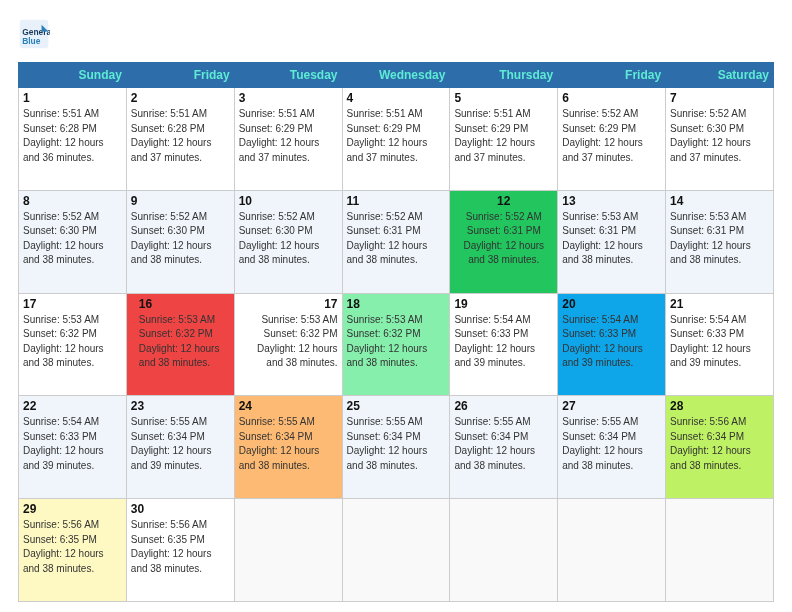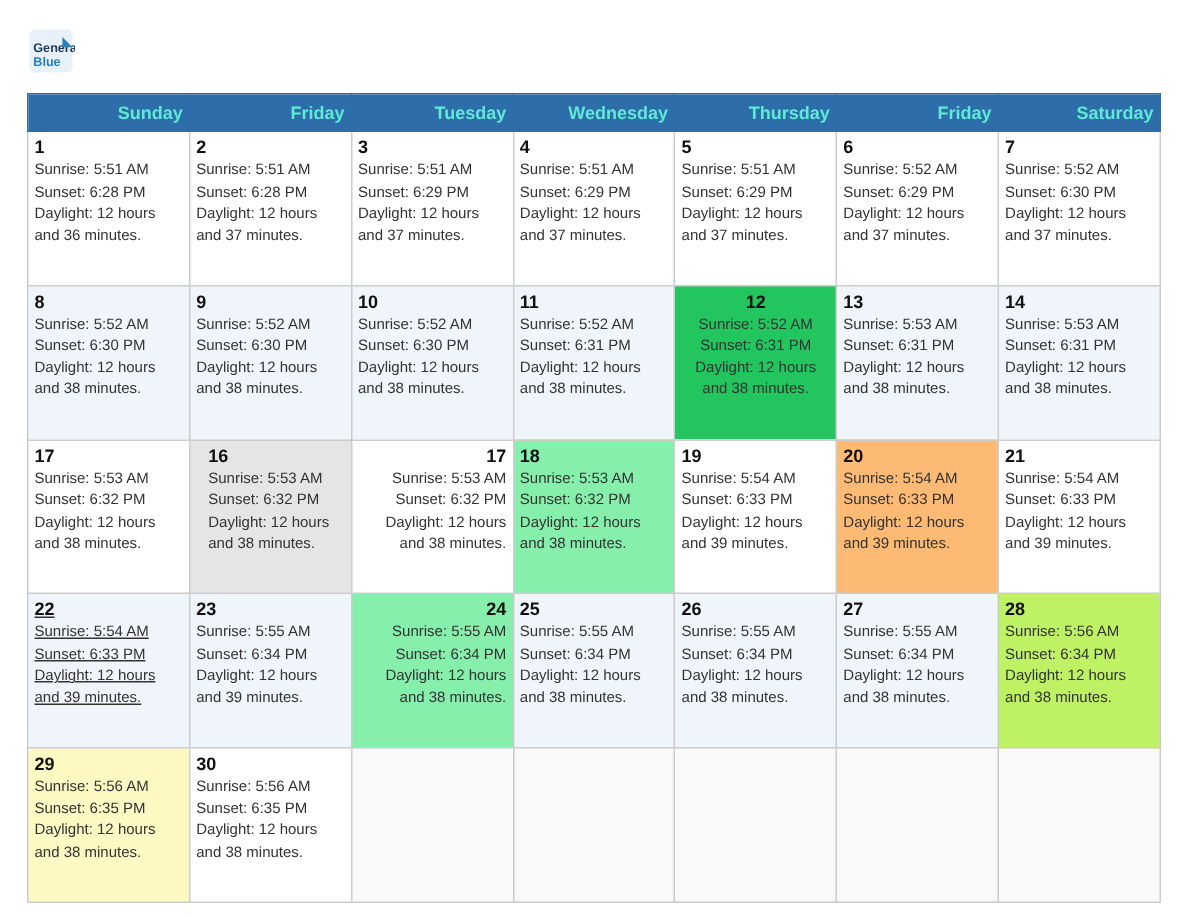--- a/index.html
+++ b/index.html
@@ -194,55 +194,55 @@
           <td style="background: rgb(240, 245, 251);">
             <span class="day-num">14</span>
 <div class="day-info">Sunrise: 5:53 AM<br>Sunset: 6:31 PM<br>Daylight: 12 hours and 38 minutes.</div>
           </td>
         </tr>
         <tr>
           <td style="background: rgb(255, 255, 255);">
             <span class="day-num">17</span>
 <div class="day-info">Sunrise: 5:53 AM<br>Sunset: 6:32 PM<br>Daylight: 12 hours and 38 minutes.</div>
           </td>
-          <td style="background: #e5e5e5; padding-left: 12px;">
+          <td style="background: #ef4444; padding-left: 12px;">
             <span class="day-num">16</span>
 <div class="day-info">Sunrise: 5:53 AM<br>Sunset: 6:32 PM<br>Daylight: 12 hours and 38 minutes.</div>
           </td>
           <td style="background: rgb(255, 255, 255); text-align: right;">
             <span class="day-num">17</span>
 <div class="day-info">Sunrise: 5:53 AM<br>Sunset: 6:32 PM<br>Daylight: 12 hours and 38 minutes.</div>
           </td>
           <td style="background: #86efac;">
             <span class="day-num">18</span>
 <div class="day-info">Sunrise: 5:53 AM<br>Sunset: 6:32 PM<br>Daylight: 12 hours and 38 minutes.</div>
           </td>
           <td style="background: rgb(255, 255, 255);">
             <span class="day-num">19</span>
 <div class="day-info">Sunrise: 5:54 AM<br>Sunset: 6:33 PM<br>Daylight: 12 hours and 39 minutes.</div>
           </td>
-          <td style="background: #fdba74;">
+          <td style="background: #0ea5e9;">
             <span class="day-num">20</span>
 <div class="day-info">Sunrise: 5:54 AM<br>Sunset: 6:33 PM<br>Daylight: 12 hours and 39 minutes.</div>
           </td>
           <td style="background: rgb(255, 255, 255);">
             <span class="day-num">21</span>
 <div class="day-info">Sunrise: 5:54 AM<br>Sunset: 6:33 PM<br>Daylight: 12 hours and 39 minutes.</div>
           </td>
         </tr>
         <tr>
-          <td style="background: rgb(240, 245, 251); text-decoration: underline;">
+          <td style="background: rgb(240, 245, 251);">
             <span class="day-num">22</span>
 <div class="day-info">Sunrise: 5:54 AM<br>Sunset: 6:33 PM<br>Daylight: 12 hours and 39 minutes.</div>
           </td>
           <td style="background: rgb(240, 245, 251);">
             <span class="day-num">23</span>
 <div class="day-info">Sunrise: 5:55 AM<br>Sunset: 6:34 PM<br>Daylight: 12 hours and 39 minutes.</div>
           </td>
-          <td style="background: #86efac; text-align: right;">
+          <td style="background: #fdba74;">
             <span class="day-num">24</span>
 <div class="day-info">Sunrise: 5:55 AM<br>Sunset: 6:34 PM<br>Daylight: 12 hours and 38 minutes.</div>
           </td>
           <td style="background: rgb(240, 245, 251); margin-top: 18px;">
             <span class="day-num">25</span>
 <div class="day-info">Sunrise: 5:55 AM<br>Sunset: 6:34 PM<br>Daylight: 12 hours and 38 minutes.</div>
           </td>
           <td style="background: rgb(240, 245, 251);">
             <span class="day-num">26</span>
 <div class="day-info">Sunrise: 5:55 AM<br>Sunset: 6:34 PM<br>Daylight: 12 hours and 38 minutes.</div>

